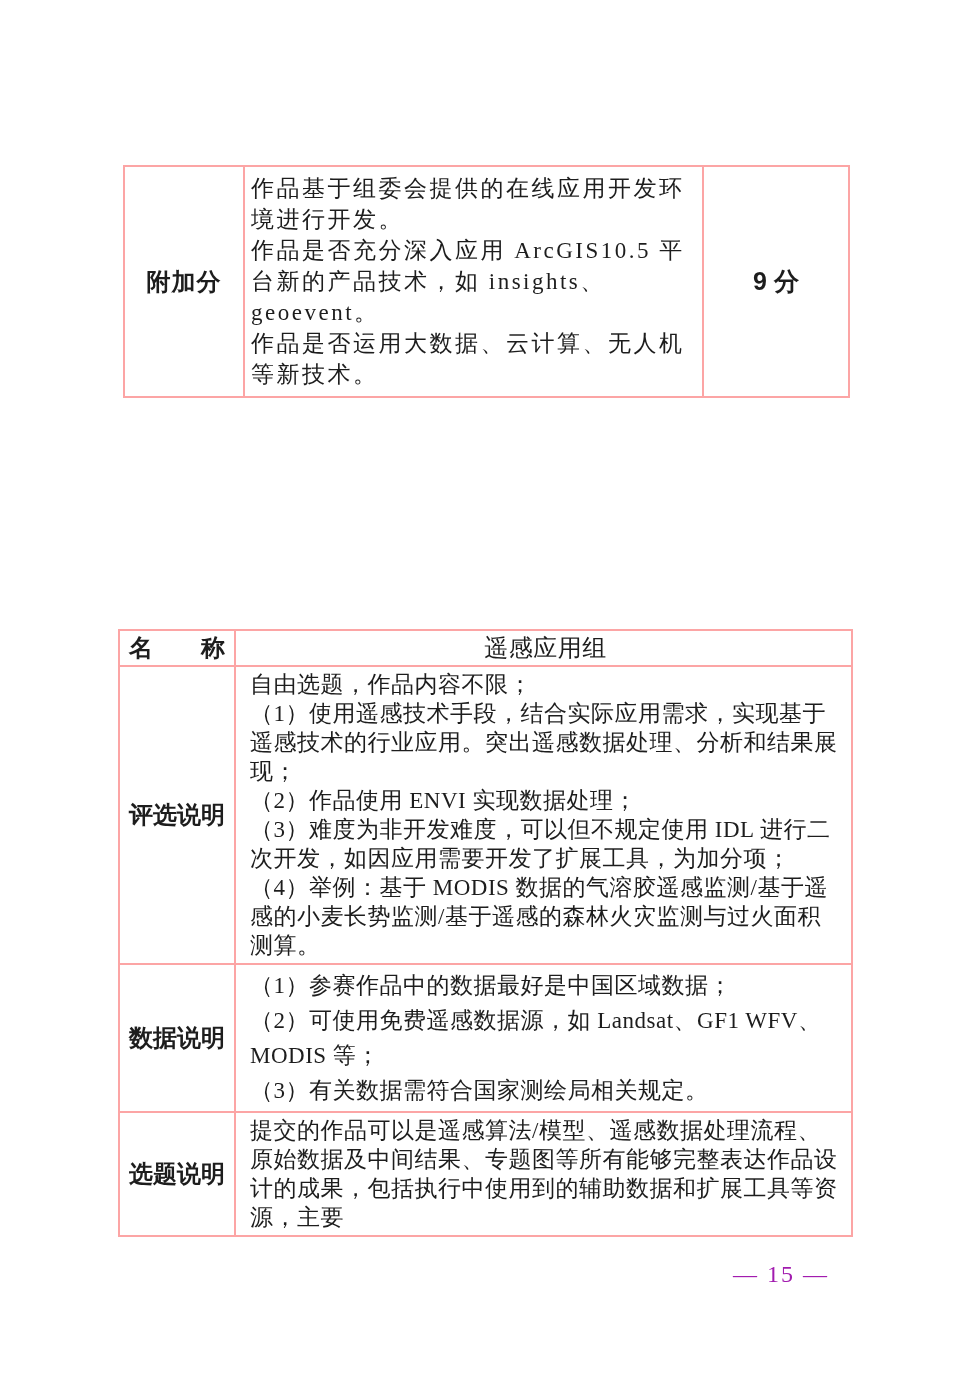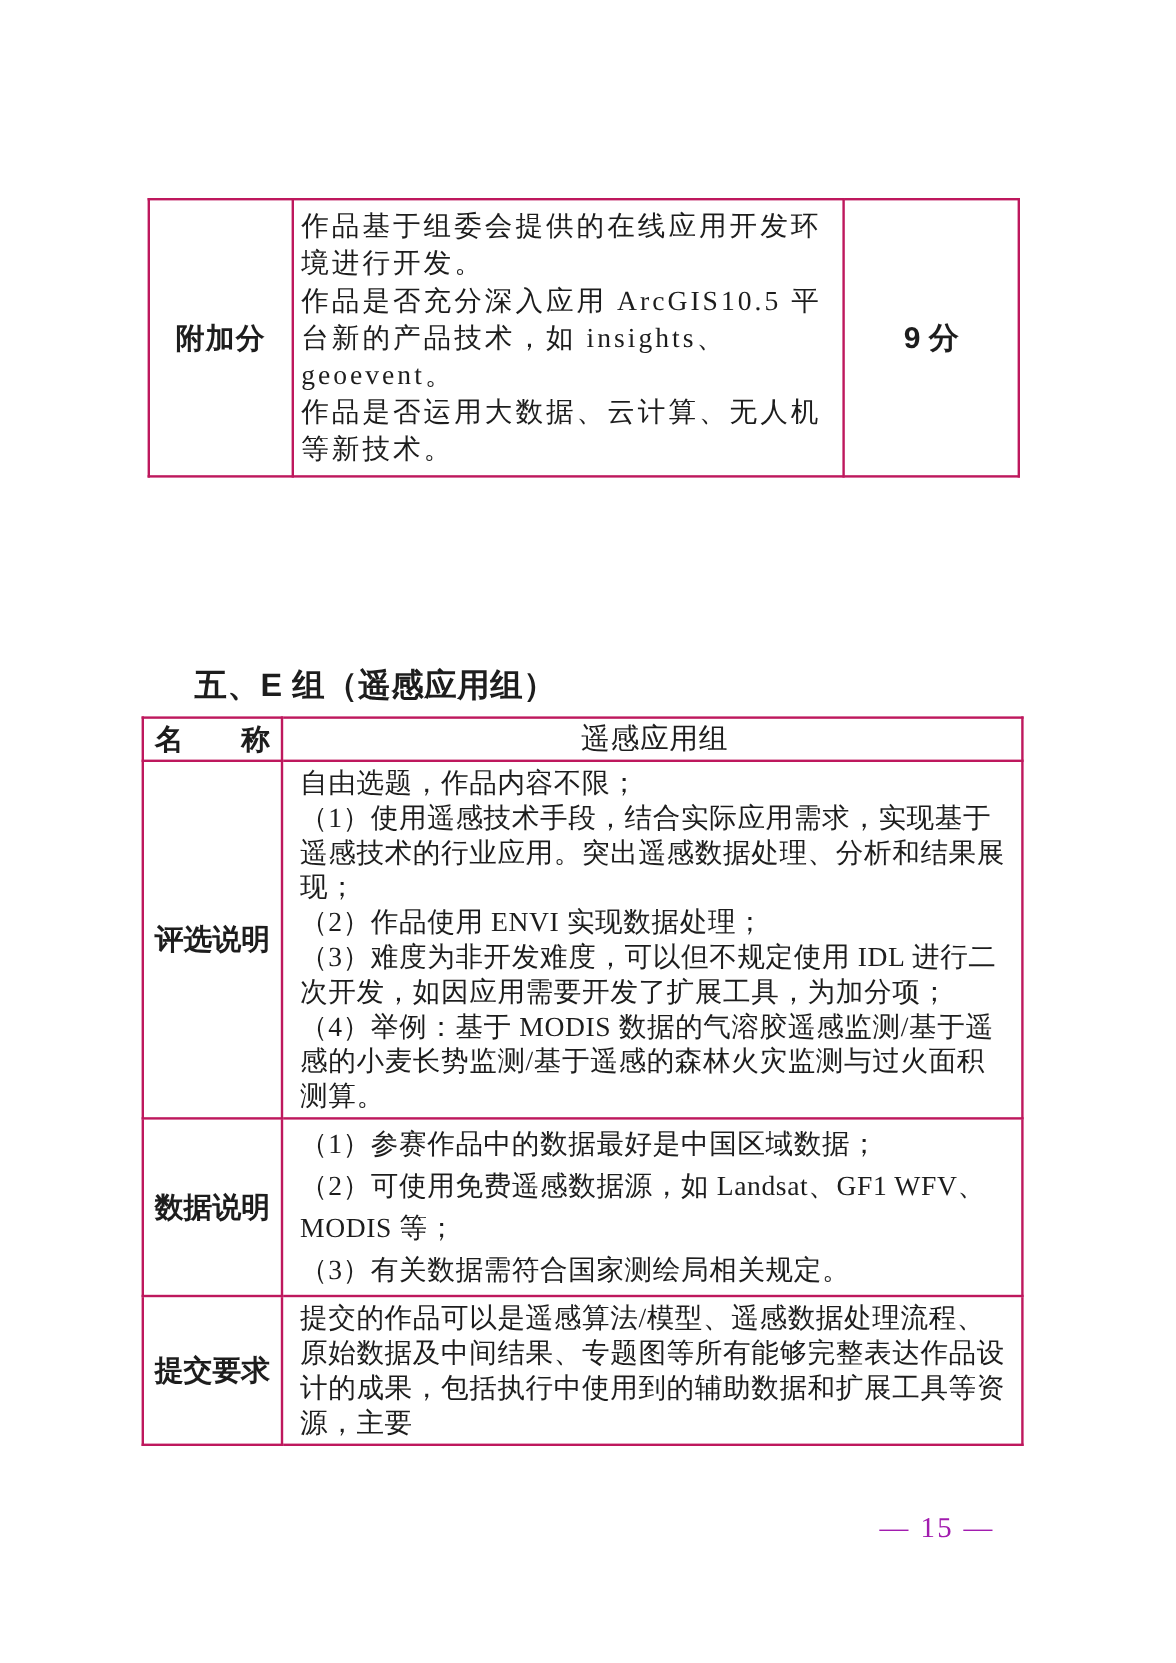--- a/index.html
+++ b/index.html
@@ -5,21 +5,21 @@
   html,body{margin:0;padding:0;background:#ffffff;}
   #page{
     position:relative;
     width:980px;height:1386px;
     background:#ffffff;
     font-family:"Liberation Serif", serif;
     color:#1d1d1d;
     overflow:hidden;
   }
   table{border-collapse:collapse;}
-  td{border:2px solid #be185d;}
+  td{border:2px solid #fca5a5;}
 
   
   .bonus-table{
     position:absolute;left:123px;top:165px;
     width:725px;height:222px;
     table-layout:fixed;
   }
   .bonus-table .col-label{width:120px;}
   .bonus-table .col-desc{width:459px;}
   .bonus-table .col-score{width:146px;}
@@ -53,21 +53,21 @@
   
   .heading{
     position:absolute;left:162px;top:553px;
     font-family:"Liberation Sans", sans-serif;
     font-weight:700;font-size:27px;
     letter-spacing:0.5px;
   }
 
   
   .etable{
-    position:absolute;left:118px;top:597px;
+    position:absolute;left:118px;top:629px;
     width:735px;table-layout:fixed;padding-left:35px;
   }
   .etable .col-label{width:116px;}
   .etable td.lab{
     font-family:"Liberation Sans", sans-serif;
     font-weight:700;font-size:24px;
     text-align:center;vertical-align:middle;
     padding:0 2px;
     white-space:pre-line;
   }
@@ -114,21 +114,20 @@
       <td class="lab">附加分</td>
       <td class="desc">作品基于组委会提供的在线应用开发环境进行开发。
 作品是否充分深入应用 ArcGIS10.5 平台新的产品技术，如 insights、geoevent。
 作品是否运用大数据、云计算、无人机等新技术。</td>
       <td class="score">9 分</td>
     </tr>
   </tbody>
     </table>
 
 
-  <div class="heading">五、E 组（遥感应用组）</div>
 
   <table class="etable">
     <colgroup>
       <col class="col-label">
         <col>
     </colgroup>
     <tbody>
         <tr class="r-name">
       <td class="lab">名　　称</td>
       <td class="val">遥感应用组</td>
@@ -141,21 +140,21 @@
 （3）难度为非开发难度，可以但不规定使用 IDL 进行二次开发，如因应用需要开发了扩展工具，为加分项；
 （4）举例：基于 MODIS 数据的气溶胶遥感监测/基于遥感的小麦长势监测/基于遥感的森林火灾监测与过火面积测算。</td>
     </tr>
     <tr class="r-data">
       <td class="lab">数据说明</td>
       <td class="val">（1）参赛作品中的数据最好是中国区域数据；
 （2）可使用免费遥感数据源，如 Landsat、GF1 WFV、MODIS 等；
 （3）有关数据需符合国家测绘局相关规定。</td>
     </tr>
     <tr class="r-submit">
-      <td class="lab">提交要求</td>
+      <td class="lab">选题说明</td>
       <td class="val">提交的作品可以是遥感算法/模型、遥感数据处理流程、原始数据及中间结果、专题图等所有能够完整表达作品设计的成果，包括执行中使用到的辅助数据和扩展工具等资源，主要</td>
     </tr>
   </tbody>
     </table>
 
   <div class="pageno">— 15 —</div>
 
 </div>
 
 </body></html>

